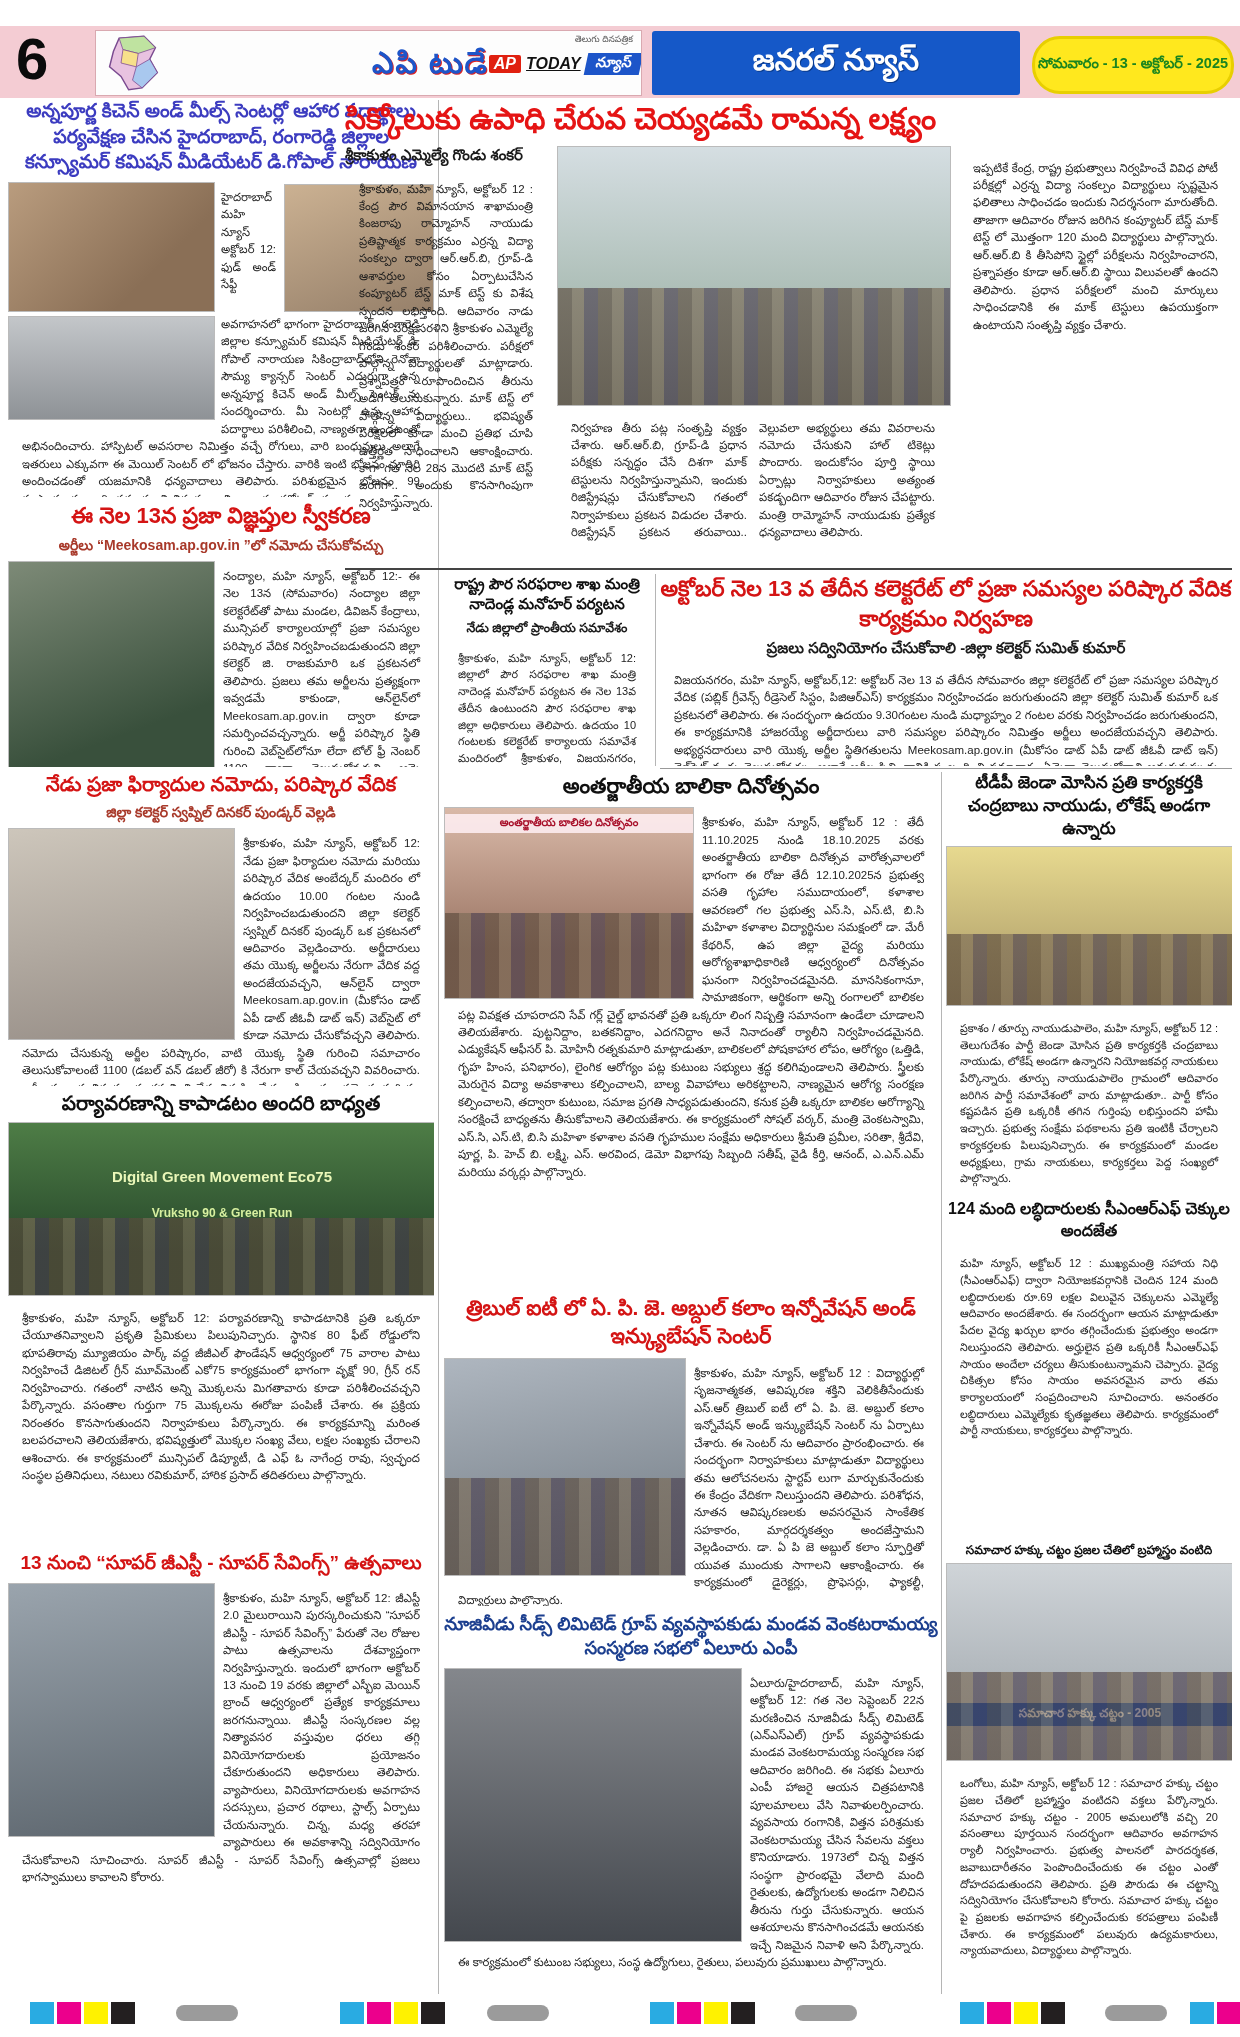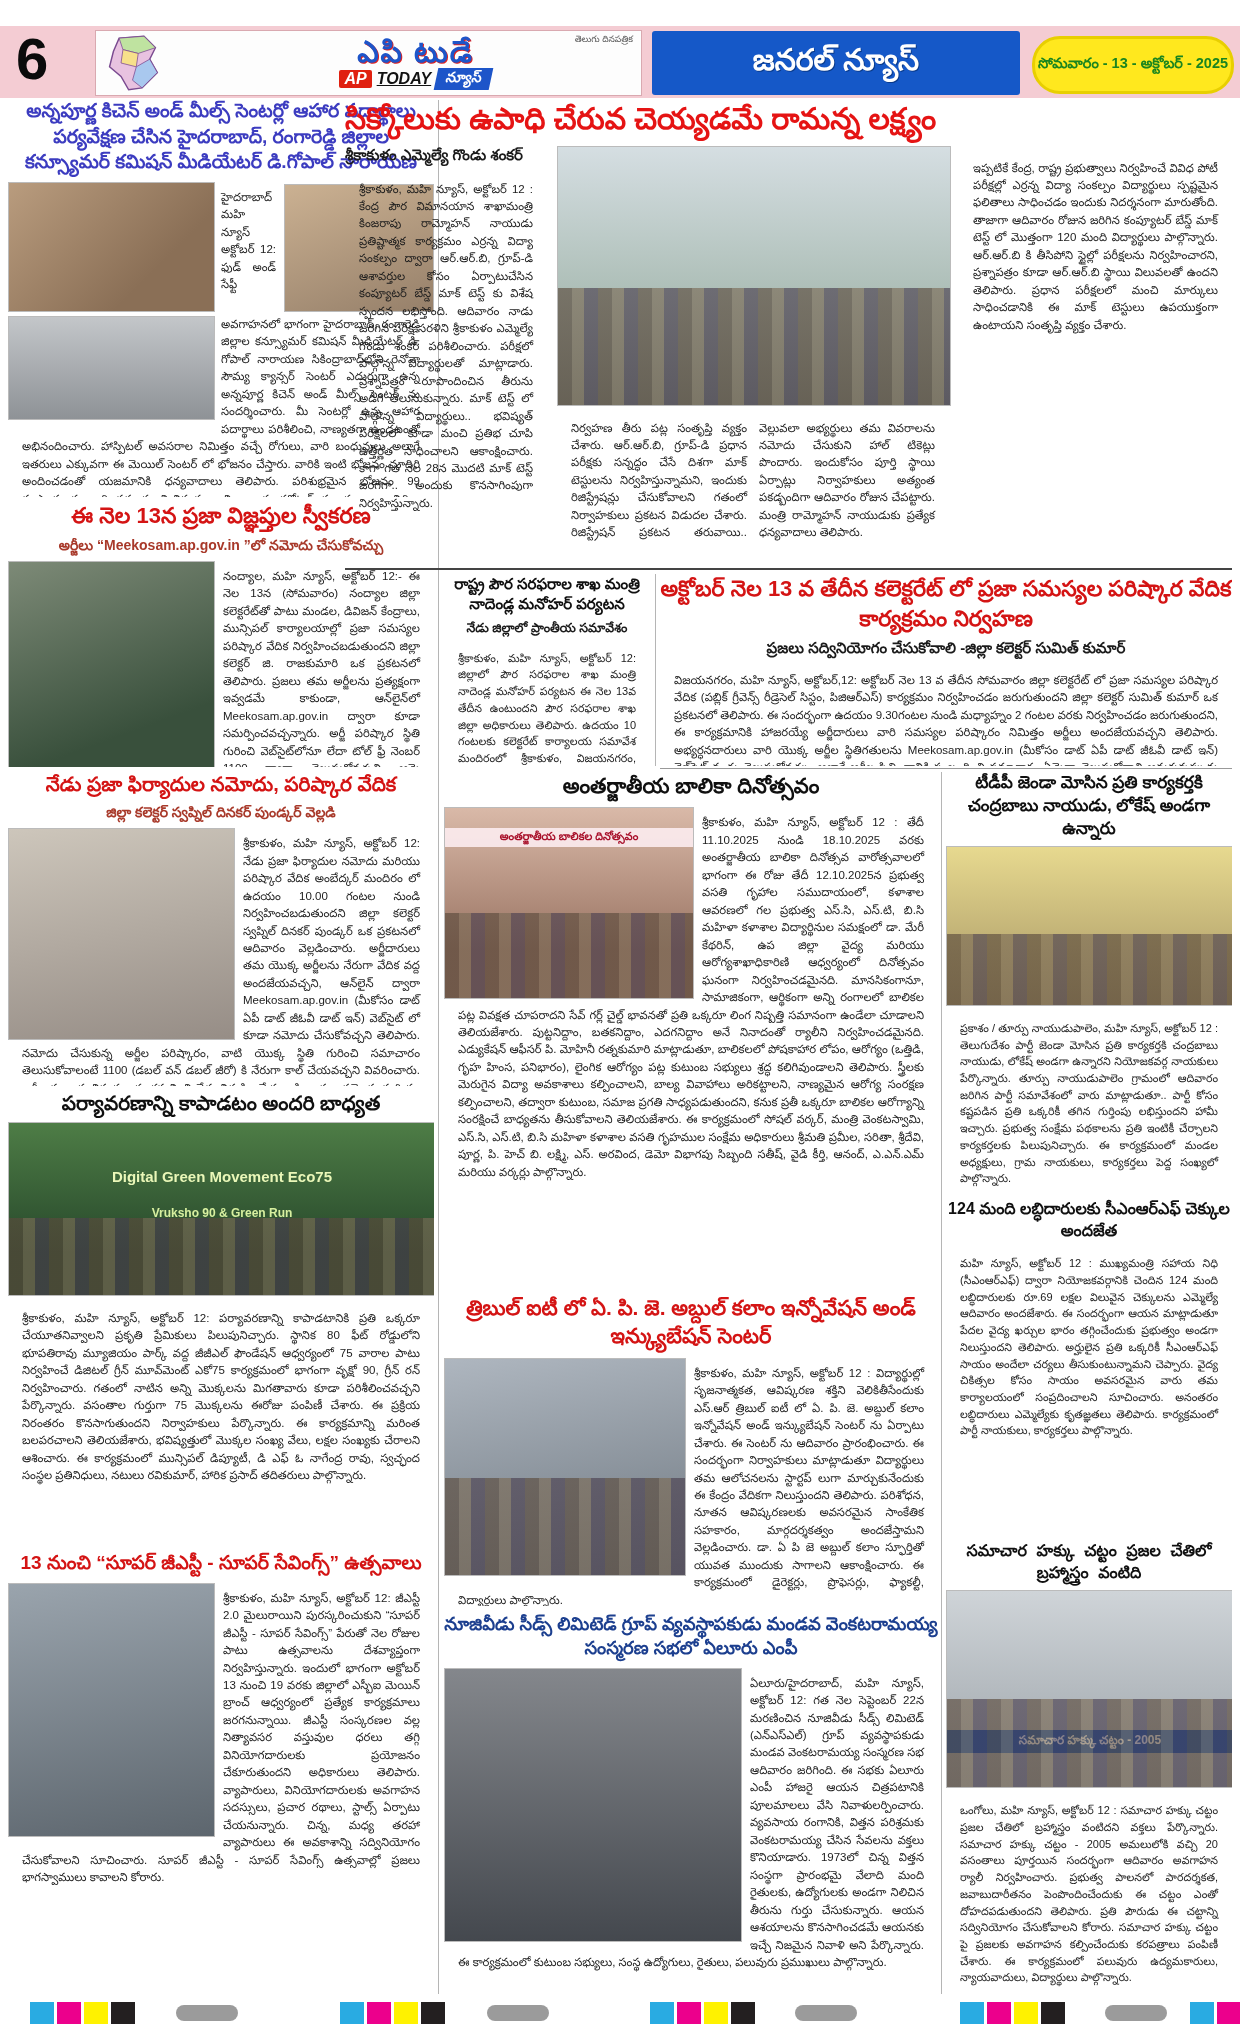--- a/index.html
+++ b/index.html
@@ -4,21 +4,21 @@
 <style>
   html,body{margin:0;padding:0;background:#ffffff;}
   .page{position:relative;width:1240px;height:2037px;background:#ffffff;overflow:hidden;
         font-family:"Liberation Sans","DejaVu Sans",sans-serif;color:#1b1b1b;}
   
   .band{position:absolute;left:0;top:26px;width:1240px;height:72px;background:#f4ccd3;}
   .pgnum{position:absolute;left:16px;top:24px;font-size:58px;font-weight:bold;color:#0b0b0b;line-height:70px;}
   .logo{position:absolute;left:95px;top:30px;width:545px;height:64px;background:#fdfdfd;border:1px solid #d9a9b0;
         display:flex;align-items:center;overflow:hidden;}
   .logo-map{width:86px;height:58px;margin:2px 4px;}
-  .brand-wrap{flex:1;display:flex;flex-direction:column;align-items:center;justify-content:flex-start;}
+  .brand-wrap{flex:1;display:flex;align-items:center;justify-content:flex-end;}
   .brand-te{font-size:30px;font-weight:bold;color:#1d55c9;letter-spacing:2px;line-height:30px;
             text-shadow:1px 1px 0 #d22, -1px -1px 0 #fff;}
   .brand-row{display:flex;align-items:center;gap:5px;margin-top:1px;}
   .brand-ap{background:#e02010;color:#fff;font-style:italic;font-weight:bold;font-size:16px;padding:0 5px;border-radius:2px;}
   .brand-today{font-style:italic;font-weight:bold;font-size:16px;color:#111;text-decoration:underline;}
   .brand-news{background:#1d55c9;color:#fff;font-weight:bold;font-size:14px;padding:1px 10px;transform:skewX(-12deg);}
   .tagline{position:absolute;right:8px;top:3px;font-size:9px;color:#555;}
   .secbar{position:absolute;left:652px;top:31px;width:368px;height:64px;background:#1558c8;
           display:flex;align-items:center;justify-content:center;border-radius:3px;}
   .secbar span{color:#ffffff;font-size:30px;font-weight:bold;text-shadow:1px 1px 0 #0a3a8a;}
@@ -51,21 +51,21 @@
   .ph-it{background:linear-gradient(170deg,#aeb6bf,#6f7881);}
   .ph-dark{background:linear-gradient(180deg,#84878c,#44484e);}
   .ph-tdp{background:linear-gradient(180deg,#e7d98f,#a59464);}
   .ph-rti{background:linear-gradient(180deg,#cfd4d8,#9aa1a7);}
   .ph-desk{background:linear-gradient(170deg,#9aa4ad,#5d666e);}
   .crowdband{position:absolute;left:0;right:0;bottom:0;height:45%;
      background:repeating-linear-gradient(90deg,#5a4a3c 0 14px,#7a6a56 14px 26px,#4a3f4e 26px 40px);opacity:.65;}
   .ph-cap{position:absolute;left:0;right:0;text-align:center;font-weight:bold;}
   .cap-eco1{top:26%;color:#eaf7b8;font-size:15px;}
   .cap-eco2{top:48%;color:#d8f0a0;font-size:12px;}
-  .cap-girls{top:20px;background:rgba(255,240,244,.85);color:#a8102a;font-size:11px;padding:2px 5px;}
+  .cap-girls{top:6px;background:rgba(255,240,244,.85);color:#a8102a;font-size:11px;padding:2px 5px;}
   .cap-rti{bottom:34px;background:#1650a8;color:#fff;font-size:12px;padding:3px 0;}
   
   #blk-a1{left:8px;top:98px;width:426px;height:399px;}
   #blk-a2{left:8px;top:501px;width:426px;height:266px;}
   #blk-a3{left:8px;top:771px;width:426px;height:315px;}
   #blk-a4{left:8px;top:1090px;width:426px;height:456px;}
   #blk-a5{left:8px;top:1550px;width:426px;height:444px;}
   #blk-main{left:345px;top:98px;width:887px;height:466px;}
   #blk-b1{left:444px;top:574px;width:206px;height:192px;}
   #blk-c1{left:660px;top:574px;width:572px;height:192px;}
@@ -253,21 +253,21 @@
     </div>
     <p class="body" style="font-size:11px;">ప్రకాశం / తూర్పు నాయుడుపాలెం, మహి న్యూస్, అక్టోబర్ 12 : తెలుగుదేశం పార్టీ జెండా మోసిన ప్రతి కార్యకర్తకి చంద్రబాబు నాయుడు, లోకేష్ అండగా ఉన్నారని నియోజకవర్గ నాయకులు పేర్కొన్నారు. తూర్పు నాయుడుపాలెం గ్రామంలో ఆదివారం జరిగిన పార్టీ సమావేశంలో వారు మాట్లాడుతూ.. పార్టీ కోసం కష్టపడిన ప్రతి ఒక్కరికీ తగిన గుర్తింపు లభిస్తుందని హామీ ఇచ్చారు. ప్రభుత్వ సంక్షేమ పథకాలను ప్రతి ఇంటికీ చేర్చాలని కార్యకర్తలకు పిలుపునిచ్చారు. ఈ కార్యక్రమంలో మండల అధ్యక్షులు, గ్రామ నాయకులు, కార్యకర్తలు పెద్ద సంఖ్యలో పాల్గొన్నారు.</p>
   </section>
 
   <section class="art" id="blk-c3">
     <h2 class="h h-black" style="font-size:16px;">124 మంది లబ్ధిదారులకు సీఎంఆర్ఎఫ్ చెక్కుల అందజేత</h2>
     <p class="body" style="font-size:11px;">మహి న్యూస్, అక్టోబర్ 12 : ముఖ్యమంత్రి సహాయ నిధి (సీఎంఆర్ఎఫ్) ద్వారా నియోజకవర్గానికి చెందిన 124 మంది లబ్ధిదారులకు రూ.69 లక్షల విలువైన చెక్కులను ఎమ్మెల్యే ఆదివారం అందజేశారు. ఈ సందర్భంగా ఆయన మాట్లాడుతూ పేదల వైద్య ఖర్చుల భారం తగ్గించేందుకు ప్రభుత్వం అండగా నిలుస్తుందని తెలిపారు. అర్హులైన ప్రతి ఒక్కరికీ సీఎంఆర్ఎఫ్ సాయం అందేలా చర్యలు తీసుకుంటున్నామని చెప్పారు. వైద్య చికిత్సల కోసం సాయం అవసరమైన వారు తమ కార్యాలయంలో సంప్రదించాలని సూచించారు. అనంతరం లబ్ధిదారులు ఎమ్మెల్యేకు కృతజ్ఞతలు తెలిపారు. కార్యక్రమంలో పార్టీ నాయకులు, కార్యకర్తలు పాల్గొన్నారు.</p>
   </section>
 
   <section class="art" id="blk-c4">
-    <h2 class="h h-black" style="font-size:16px;font-family:Liberation Mono, monospace;">సమాచార హక్కు చట్టం ప్రజల చేతిలో బ్రహ్మాస్త్రం వంటిది</h2>
+    <h2 class="h h-black" style="font-size:12px;">సమాచార హక్కు చట్టం ప్రజల చేతిలో బ్రహ్మాస్త్రం వంటిది</h2>
     <div class="ph ph-rti c4p">
       <div class="ph-cap cap-rti">సమాచార హక్కు చట్టం - 2005</div>
       <div class="crowdband"></div>
     </div>
     <p class="body" style="font-size:11px;">ఒంగోలు, మహి న్యూస్, అక్టోబర్ 12 : సమాచార హక్కు చట్టం ప్రజల చేతిలో బ్రహ్మాస్త్రం వంటిదని వక్తలు పేర్కొన్నారు. సమాచార హక్కు చట్టం - 2005 అమలులోకి వచ్చి 20 వసంతాలు పూర్తయిన సందర్భంగా ఆదివారం అవగాహన ర్యాలీ నిర్వహించారు. ప్రభుత్వ పాలనలో పారదర్శకత, జవాబుదారీతనం పెంపొందించేందుకు ఈ చట్టం ఎంతో దోహదపడుతుందని తెలిపారు. ప్రతి పౌరుడు ఈ చట్టాన్ని సద్వినియోగం చేసుకోవాలని కోరారు. సమాచార హక్కు చట్టం పై ప్రజలకు అవగాహన కల్పించేందుకు కరపత్రాలు పంపిణీ చేశారు. ఈ కార్యక్రమంలో పలువురు ఉద్యమకారులు, న్యాయవాదులు, విద్యార్థులు పాల్గొన్నారు.</p>
   </section>
 
   <div class="marks">
     <div class="mgroup" style="left:30px;">
         <div class="msq" style="background: rgb(41, 171, 226);"></div>

